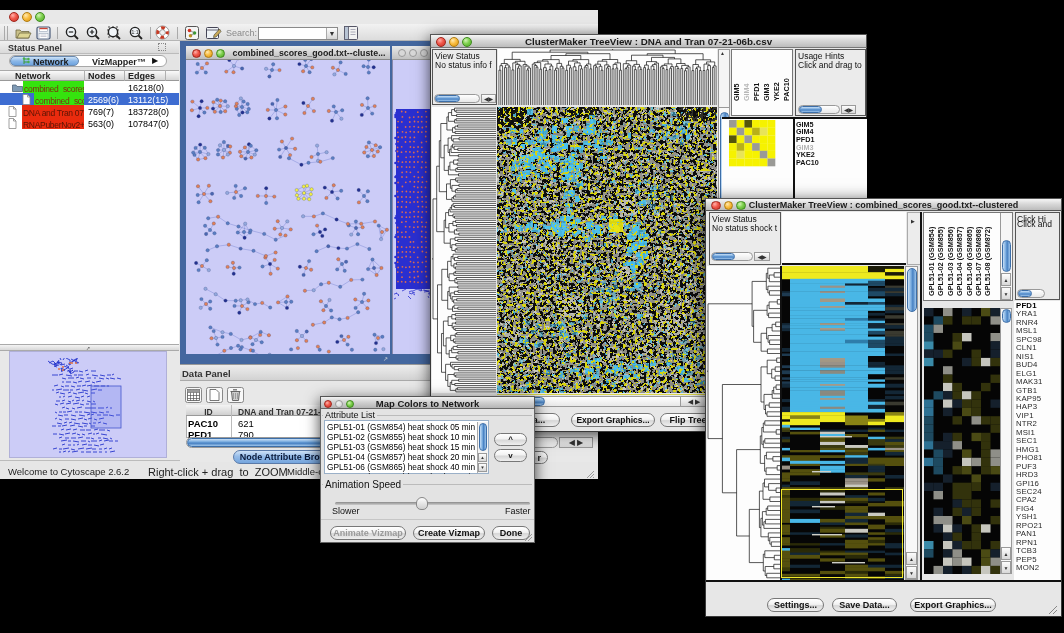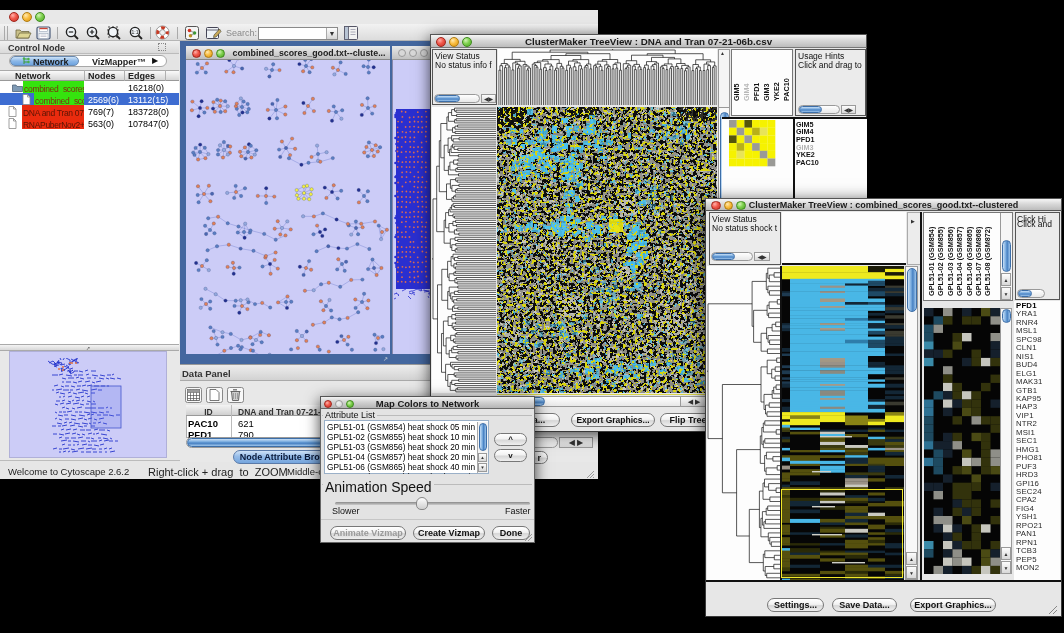--- a/index.html
+++ b/index.html
@@ -85,21 +85,21 @@
 <text x="226" y="12" font-size="9" fill="#8a8a8a" font-family="Liberation Sans">Search:</text>
 <g transform="translate(344,2)">
         <rect x="0.5" y="0.5" width="13" height="13" rx="1" fill="#f2f2f2" stroke="#556" stroke-width="1"></rect>
         <rect x="0.5" y="0.5" width="4" height="13" fill="#b8c4d4" stroke="#556" stroke-width="0.8"></rect>
         <path d="M6.5 3.5 h5 M6.5 6 h5 M6.5 8.5 h5" stroke="#99a" stroke-width="0.8"></path>
       </g>
 </svg>
 <div class="abs" style="left:258px;top:16.5px;width:80px;height:13px;background:#fff;border:1px solid #8a8a8a"></div>
 <div class="abs" style="left:326px;top:17.5px;width:11px;height:11px;background:linear-gradient(#fdfdfd,#d5d5d5);border-left:1px solid #aaa;font-size:7px;text-align:center;line-height:11px;color:#333">▼</div>
 <div class="abs" style="left:0;top:31px;width:179px;height:13px;background:linear-gradient(#f0f0f0,#dadada);border-bottom:1px solid #bbb"></div>
-<div class="abs s9" style="left:8px;top:33px;font-weight:bold;color:#333">Control Node</div>
+<div class="abs s9" style="left:8px;top:33px;font-weight:bold;color:#333">Status Panel</div>
 <div class="abs" style="left:158px;top:33px;width:8px;height:8px;border:1px dotted #888"></div>
 <div class="abs" style="left:0;top:44px;width:179px;height:14px;background:#e4e4e4"></div>
 <div class="abs" style="left:9px;top:44.5px;width:158px;height:12px;background:#fff;border:1px solid #a8a8a8;border-radius:7px"></div>
 <div class="abs" style="left:10px;top:45.5px;width:69px;height:10px;background:linear-gradient(#cde2f7,#8cb8e8 50%,#6ea3de);border:1px solid #6a8ab0;border-radius:6px"></div>
 <svg class="abs" style="left:22px;top:47px" width="9" height="8">
       <path d="M2 1 L2 7 M2 2 L6 2 M2 5 L6 5" stroke="#3a9a3a" stroke-width="1"></path>
       <circle cx="2" cy="1.5" r="1.2" fill="#49b049"></circle>
       <circle cx="6.5" cy="2" r="1.2" fill="#49b049"></circle>
       <circle cx="6.5" cy="5" r="1.2" fill="#49b049"></circle>
     </svg>
@@ -2409,33 +2409,33 @@
 <div class="abs" style="left:320px;top:398px;width:215px;text-align:center;font-size:9.5px;font-weight:bold;color:#1a1a1a">Map Colors to Network</div>
 <div class="tl red" style="left:324px;top:399.5px;width:8px;height:8px"></div>
 <div class="tl dim" style="left:335px;top:399.5px;width:8px;height:8px"></div>
 <div class="tl grn" style="left:346px;top:399.5px;width:8px;height:8px"></div>
 <div class="abs" style="left:322px;top:415px;width:210px;height:1px;background:#bbb"></div>
 <div class="abs" style="left:323px;top:410px;font-size:9px;color:#111;background:#e3e3e3;padding:0 2px">Attribute List</div>
 <div class="abs" style="left:324px;top:420px;width:165px;height:54px;background:#fff;border:1.5px solid #9ab0c8"></div>
 <div class="abs" style="left:327px;top:421.5px;width:150px;height:52.5px;overflow:hidden;font-size:8.3px;line-height:10.15px;color:#000;white-space:nowrap">
     <div>GPL51-01 (GSM854) heat shock 05 min</div>
     <div>GPL51-02 (GSM855) heat shock 10 min</div>
-    <div>GPL51-03 (GSM856) heat shock 20 min</div>
+    <div>GPL51-03 (GSM856) heat shock 15 min</div>
     <div>GPL51-04 (GSM857) heat shock 20 min</div>
     <div>GPL51-06 (GSM865) heat shock 40 min</div>
     <div>GPL51-07 (GSM868) heat shock 60 min</div>
   </div>
 <div class="abs" style="left:477px;top:421.5px;width:11px;height:51px;background:#f4f4f4;border-left:1px solid #aaa"></div>
 <div class="vthumb" style="left:478.5px;top:423px;width:8px;height:28px"></div>
 <div class="abs" style="left:478px;top:453px;width:9px;height:9px;background:linear-gradient(#fdfdfd,#d8d8d8);border:1px solid #9a9a9a;font-size:4.5px;line-height:8px;text-align:center;color:#333">▲</div>
 <div class="abs" style="left:478px;top:463px;width:9px;height:9px;background:linear-gradient(#fdfdfd,#d8d8d8);border:1px solid #9a9a9a;font-size:4.5px;line-height:8px;text-align:center;color:#333">▼</div>
 <div class="btn" style="left:494px;top:433px;width:33px;height:13px;font-size:8px;line-height:12px">^</div>
 <div class="btn" style="left:494px;top:449px;width:33px;height:13px;font-size:8px;line-height:12px">v</div>
 <div class="abs" style="left:322px;top:484px;width:210px;height:1px;background:#bbb"></div>
-<div class="abs" style="left:323px;top:479px;font-size:14px;color:#111;background:#e3e3e3;padding:0 2px">Animation Speed</div>
+<div class="abs" style="left:323px;top:479px;font-size:10px;color:#111;background:#e3e3e3;padding:0 2px">Animation Speed</div>
 <div class="abs" style="left:335px;top:502px;width:195px;height:2.5px;background:linear-gradient(#8a8a8a,#ccc);border-radius:2px"></div>
 <div class="abs" style="left:416px;top:497px;width:12px;height:13px;background:linear-gradient(#fdfdfd,#cfcfcf);border:1px solid #888;border-radius:6px 6px 5px 5px"></div>
 <div class="abs s9" style="left:332px;top:506px;color:#111">Slower</div>
 <div class="abs s9" style="left:505px;top:506px;color:#111">Faster</div>
 <div class="abs" style="left:321px;top:519px;width:213px;height:1px;background:#c6c6c6"></div>
 <div class="btn" style="left:330px;top:526px;width:76px;height:14px;font-size:9px;line-height:13.5px;color:#9a9a9a">Animate Vizmap</div>
 <div class="btn" style="left:413px;top:526px;width:72px;height:14px;font-size:9px;line-height:13.5px">Create Vizmap</div>
 <div class="btn" style="left:492px;top:526px;width:38px;height:14px;font-size:9px;line-height:13.5px">Done</div>
 <svg class="abs" style="left:524px;top:533px" width="9" height="9">
     <path d="M8 1 L1 8 M8 4 L4 8" stroke="#999" stroke-width="1"></path>

